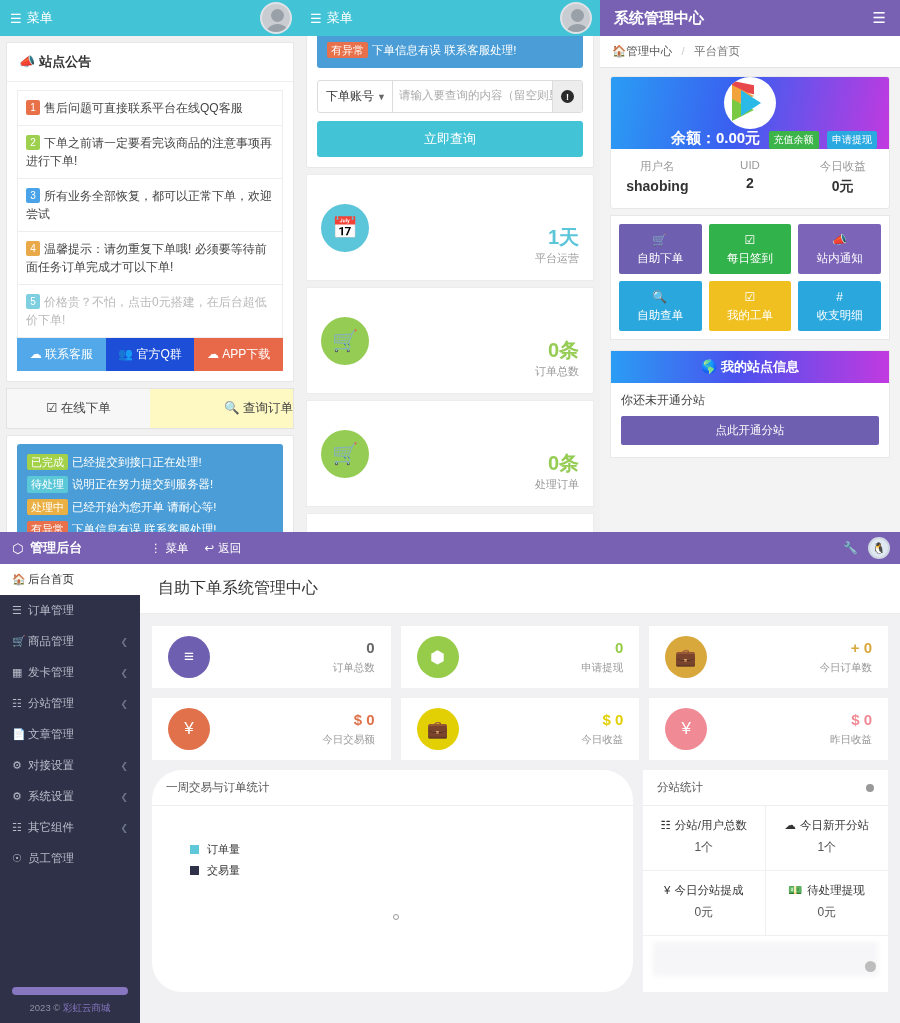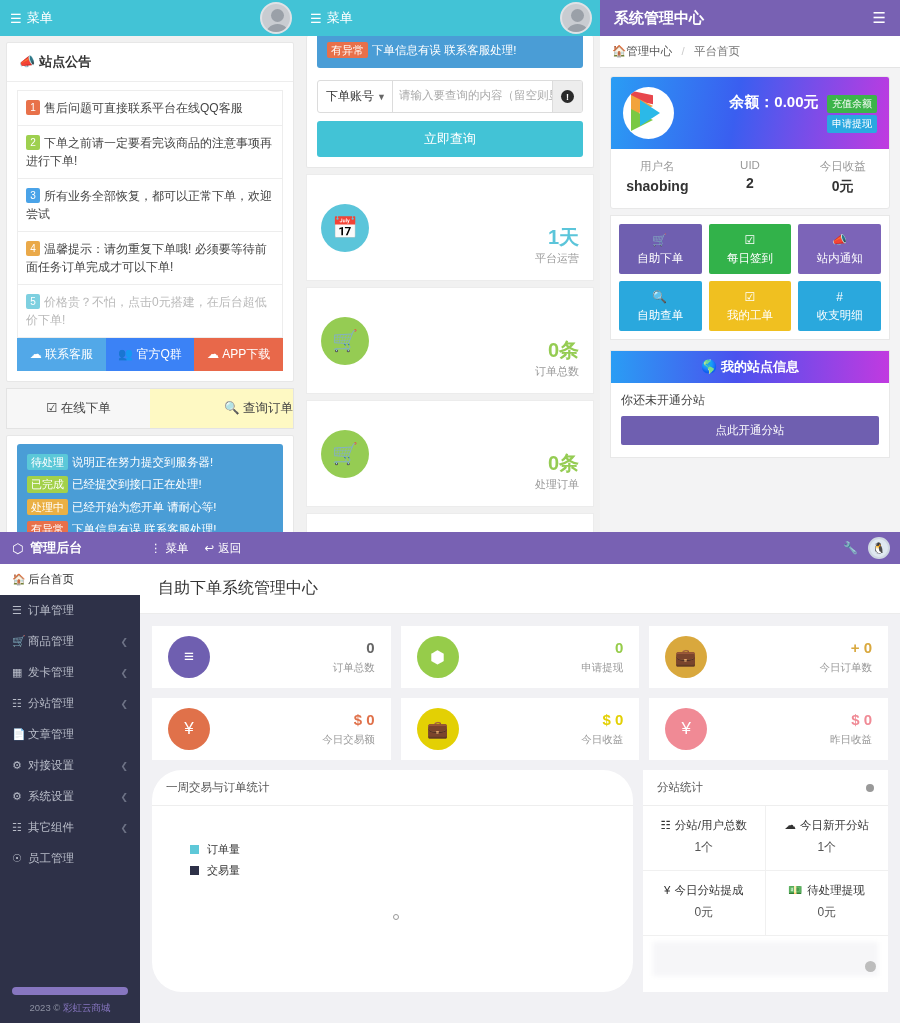--- a/index.html
+++ b/index.html
@@ -45,21 +45,21 @@
   .ann-row.faded { color:#b9b9b9; }
   .badge-n {
     display:inline-block; width:14px; height:15px; line-height:15px; text-align:center;
     color:#fff; font-size:10px; margin-right:4px; vertical-align:1px; border-radius:2px;
   }
   .bn1{background:#e8714a;} .bn2{background:#9ed04f;} .bn3{background:#4aa3e8;}
   .bn4{background:#eaa949;} .bn5{background:#7ed0e0;}
 
   .ann-btns { display:flex; }
   .ann-btns a { flex:1; text-align:center; padding:8px 0; color:#fff; font-size:12px; text-decoration:none; }
-  .ab1{background:#52a8e8;} .ab2{background:#3b82f6;} .ab3{background:#e8684a;}
+  .ab1{background:#52a8e8;} .ab2{background:#1d4ed8;} .ab3{background:#e8684a;}
 
   
   .tabs { display:flex; margin: 6px 6px 0 6px; border:1px solid #e3e3e3; background:#fff;}
   .tab { flex:1; text-align:center; padding:11px 0; font-size:12.5px; color:#444; }
   .tab.active { background:#f7f7f7; }
   .tab.inactive { background:#fef9c3;text-align:right; }
 
   
   .legend-box { background:#4a9dd6; border-radius:3px; padding:10px 10px; }
   .legend-row { font-size:11.5px; color:#fff; margin-bottom:6px; line-height:1.3; }
@@ -93,21 +93,21 @@
   .p-header { height:36px; background:#7861b3; color:#fff; display:flex; align-items:center;
               padding: 0 14px; font-size:15px; font-weight:bold; }
   .p-header .burger-r { margin-left:auto; font-size:15px; }
   .crumb { background:#fff; border-bottom:1px solid #e4e4e4; padding:8px 12px; font-size:11.5px; color:#888; }
   .crumb .home { color:#555; }
   .crumb .sep { margin:0 6px; color:#ccc; }
   .crumb .cur { color:#777; }
 
   .wallet { margin:8px 10px 0 10px; background:#fff; border:1px solid #e8e8e8; border-radius:3px; overflow:hidden;}
   .wallet-top { height:72px; background:linear-gradient(100deg,#2a9df4 0%, #3a5ef0 45%, #c13ae0 100%);
-    position:relative; display:flex; align-items:center; padding: 0 12px;}
+    position:relative; display:flex; align-items:center; padding: 0 12px; flex-direction: column;}
   .tlogo { width:52px; height:52px; border-radius:50%; background:#fff; position:relative;
            display:flex; align-items:center; justify-content:center; overflow:hidden;}
   .tlogo .tri { width:0;height:0; border-left:20px solid #2bb9e8; border-top:13px solid transparent; border-bottom:13px solid transparent;
                 position:absolute; left:17px; top:13px; z-index:3;}
   .tlogo .p1{position:absolute;width:0;height:0;border-left:22px solid #f2a33c;border-top:11px solid transparent;border-bottom:11px solid transparent;left:8px;top:8px;}
   .tlogo .p2{position:absolute;width:0;height:0;border-left:22px solid #7ac943;border-top:11px solid transparent;border-bottom:11px solid transparent;left:8px;top:22px;}
   .tlogo .p3{position:absolute;width:22px;height:9px;background:#e8474c;left:8px;top:6px;transform:skewY(12deg);}
   .wallet-bal { margin-left:auto; text-align:right; }
   .wallet-bal .bal { color:#fff; font-size:15px; font-weight:bold; }
   .wallet-bal .acts { margin-top:6px; }
@@ -244,24 +244,24 @@
         <div class="tab inactive">
           <span>🔍</span>
           <span>查询订单</span>
         </div>
       </div>
 
       <div class="card">
         <div class="card-body">
           <div class="legend-box">
             <div class="legend-row">
+              <span class="lbl lb-done">已完成</span><span>已经提交到接口正在处理!</span>
+            </div>
+            <div class="legend-row">
               <span class="lbl lb-wait">待处理</span><span>说明正在努力提交到服务器!</span>
-            </div>
-            <div class="legend-row">
-              <span class="lbl lb-done">已完成</span><span>已经提交到接口正在处理!</span>
             </div>
             <div class="legend-row">
               <span class="lbl lb-proc">处理中</span><span>已经开始为您开单 请耐心等!</span>
             </div>
             <div class="legend-row">
               <span class="lbl lb-err">有异常</span><span>下单信息有误 联系客服处理!</span>
             </div>
           </div>
 
         </div>

